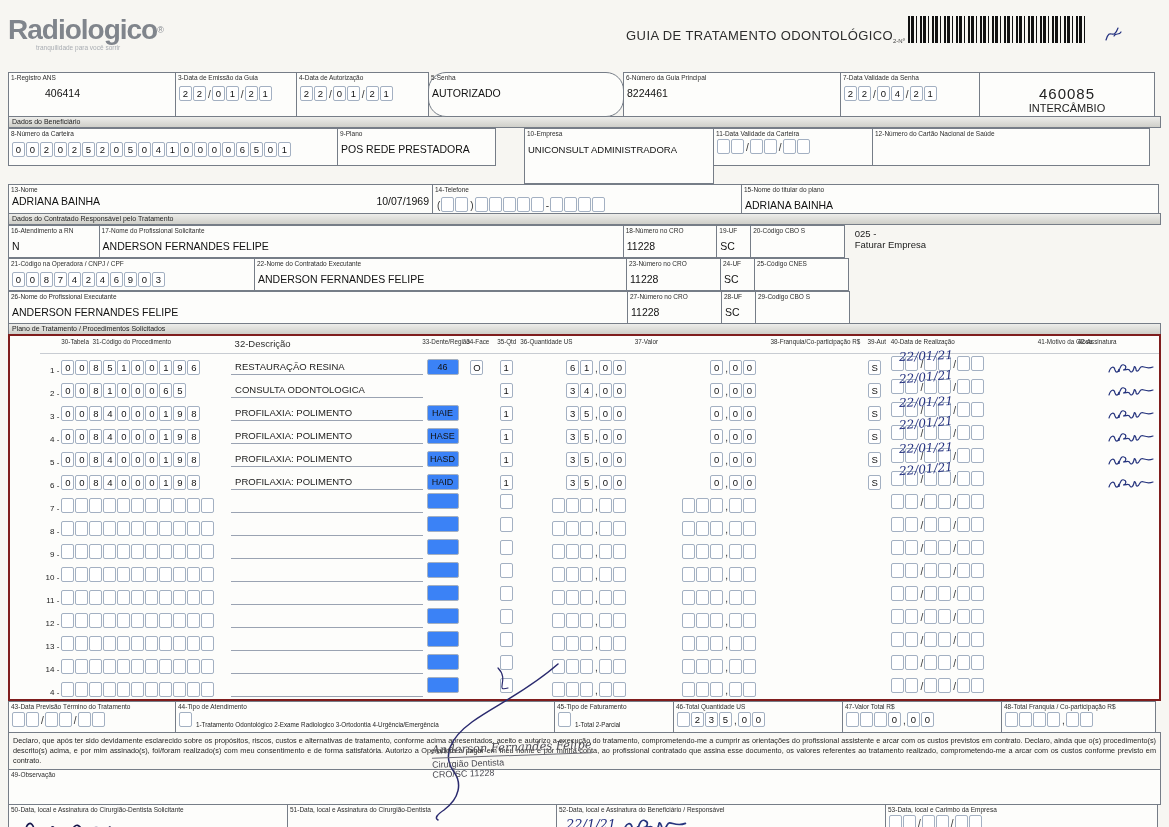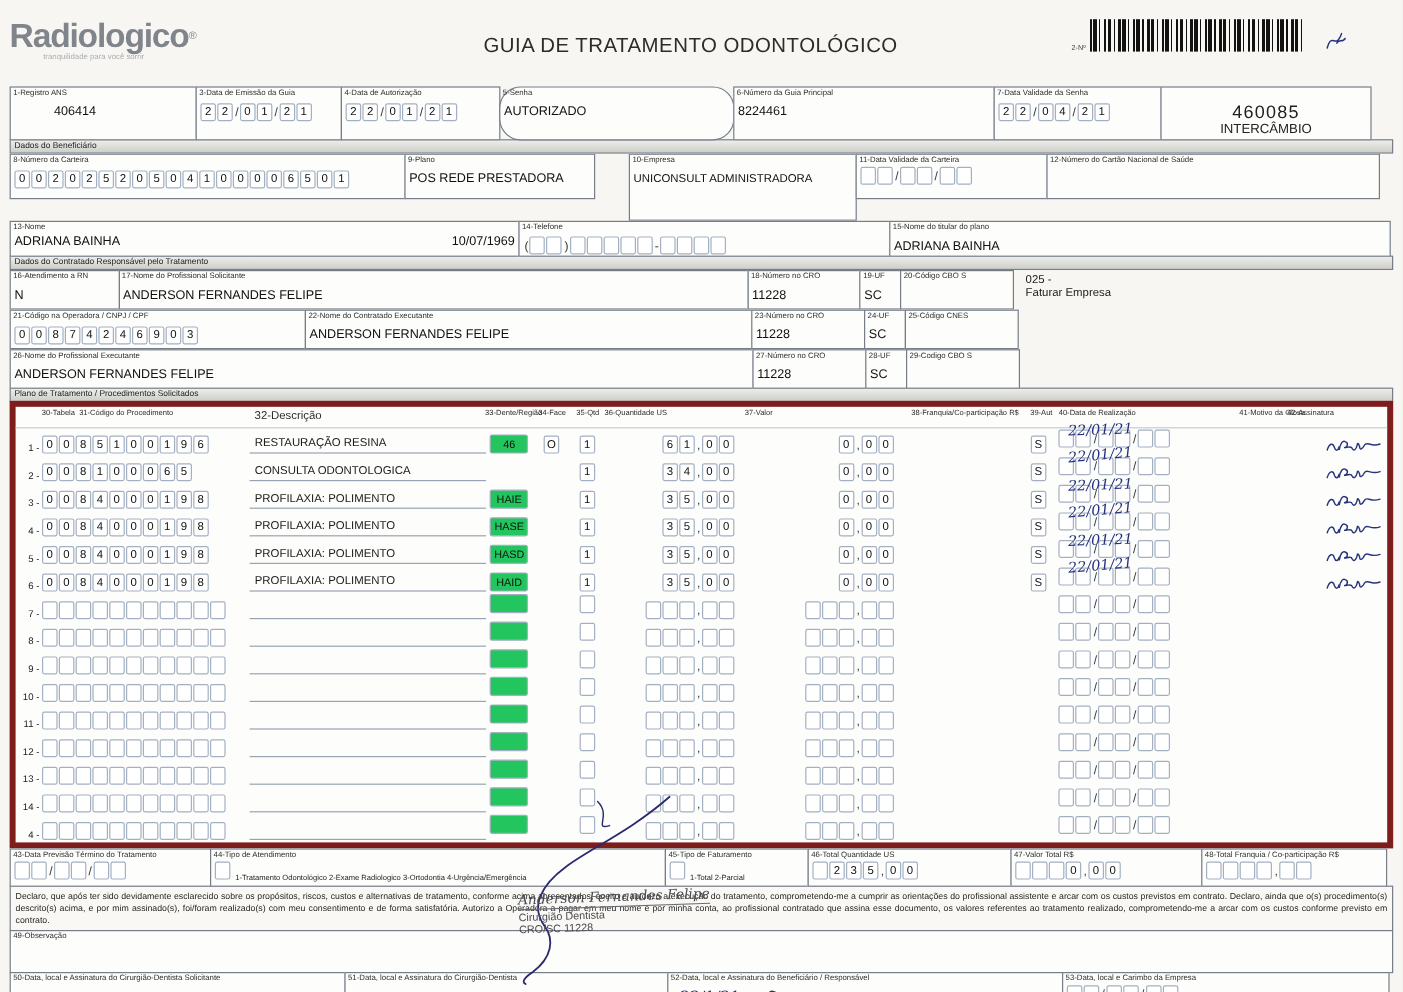--- a/index.html
+++ b/index.html
@@ -5,39 +5,39 @@
   html,body{margin:0;padding:0;}
   body{width:1169px;height:827px;background:#e9e8e3;font-family:"Liberation Sans",sans-serif;color:#1b1b1b;overflow:hidden;}
   .page{position:relative;width:1169px;height:827px;background:#f7f6f2;}
   .inner{padding:6px 8px 0 8px;}
   
   .hdr{display:flex;align-items:flex-start;height:66px;}
   .logo-block{width:250px;padding-top:8px;}
   .logo-text{font-size:28px;font-weight:bold;color:#80858c;letter-spacing:-1px;}
   .logo-reg{font-size:9px;color:#80858c;vertical-align:super;}
   .tagline{font-size:6.5px;color:#a9adb3;margin-left:28px;margin-top:-2px;}
-  .title{flex:1;text-align:center;font-size:17px;color:#2c2c2c;letter-spacing:.4px;padding-top:22px;}
+  .title{flex:1;text-align:right;font-size:13px;color:#2c2c2c;letter-spacing:.4px;padding-top:22px;}
   .hdr-right{width:268px;display:flex;align-items:flex-start;padding-top:10px;}
   .bc-lbl{font-size:6px;color:#444;margin-top:22px;margin-right:3px;}
   .barcode{width:178px;height:27px;background:repeating-linear-gradient(90deg,#111 0 2px,transparent 2px 3px,#111 3px 6px,transparent 6px 8px,#111 8px 9px,transparent 9px 12px);}
   .penmark{margin-left:14px;margin-top:4px;}
   
   .frow{display:flex;align-items:stretch;}
   .cell{border:1px solid #767d87;background:#fdfdfb;position:relative;padding:10px 3px 2px 3px;box-sizing:border-box;margin-left:-1px;overflow:visible;}
   .cell:first-child{margin-left:0;}
   .lbl{position:absolute;top:1px;left:2px;font-size:6.5px;color:#2c2c2c;white-space:nowrap;}
   .val{font-size:10.5px;color:#111;}
   .bar{border:1px solid #767d87;margin-top:-1px;background:linear-gradient(#ededea,#cfcfc9);font-size:7px;color:#222;padding:1px 3px 2px 3px;}
   
   .comb{display:inline-flex;align-items:flex-end;}
   .comb-box{display:inline-block;width:11px;height:13px;border:1px solid #a3b0c2;border-radius:2px;font-size:9.5px;line-height:13px;text-align:center;color:#111;margin-right:1px;background:#fff;}
   .comb-sep{font-size:10px;line-height:13px;color:#333;padding:0 1px;}
-  .dente-box{display:inline-block;min-width:30px;height:14px;border:1px solid #a3b0c2;border-radius:2px;font-size:9px;line-height:14px;text-align:center;color:#111;background:#22c55e;}
+  .dente-box{display:inline-block;min-width:30px;height:14px;border:1px solid #a3b0c2;border-radius:2px;font-size:9px;line-height:14px;text-align:center;color:#111;background:#3b82f6;}
   
-  .table-frame{border:5px solid #7f1d1d;margin-top:-1px;background:#fdfdfb;}
+  .table-frame{border:2px solid #7f1d1d;margin-top:-1px;background:#fdfdfb;padding-left:30px;}
   .thead{display:flex;font-size:6.3px;color:#2c2c2c;padding:2px 0 1px 0;border-bottom:1px solid #c8ccd2;}
   .thead span{white-space:nowrap;overflow:visible;}
   .trow{display:flex;align-items:flex-end;height:21px;padding-bottom:2px;}
   .c-num{width:22px;text-align:right;font-size:8px;padding-right:2px;box-sizing:border-box;}
   .c-code{width:175px;}
   .c-desc{width:198px;font-size:9.5px;border-bottom:1px solid #9aa3b2;height:14px;box-sizing:border-box;padding-left:4px;}
   .c-dente{width:40px;text-align:center;}
   .c-face{width:32px;text-align:center;}
   .c-qtd{width:28px;text-align:center;}
   .c-us{width:118px;justify-content:flex-end;padding-right:8px;box-sizing:border-box;}
@@ -89,21 +89,21 @@
       <div class="hdr-right">
         <span class="bc-lbl">2-Nº</span>
         <div class="barcode"></div>
         <svg class="penmark" width="24" height="28">
             <path d="M6,20 C10,6 13,22 18,8 M14,16 C16,12 19,16 21,12" stroke="#23307f" stroke-width="1.2" fill="none" stroke-linecap="round"></path>
           </svg>
       </div>
     </div>
 
     <div class="frow">
-      <div class="cell" style="width:156px;padding-left:36px;">
+      <div class="cell" style="width:168px;padding-left:36px;">
         <span class="lbl">1-Registro ANS</span>
         <span class="val">406414</span>
       </div>
       <div class="cell" style="width:122px;">
         <span class="lbl">3-Data de Emissão da Guia</span>
         <span class="comb">
             <span class="comb-box">2</span>
             <span class="comb-box">2</span>
             <span class="comb-sep">/</span>
             <span class="comb-box">0</span>

